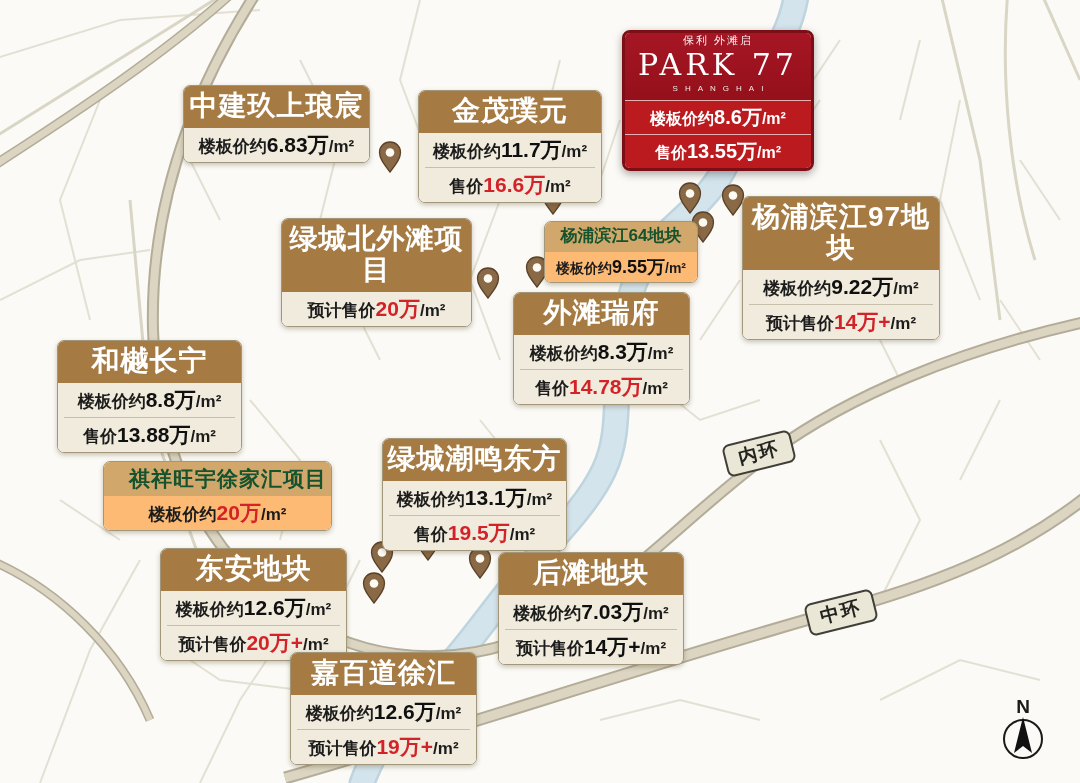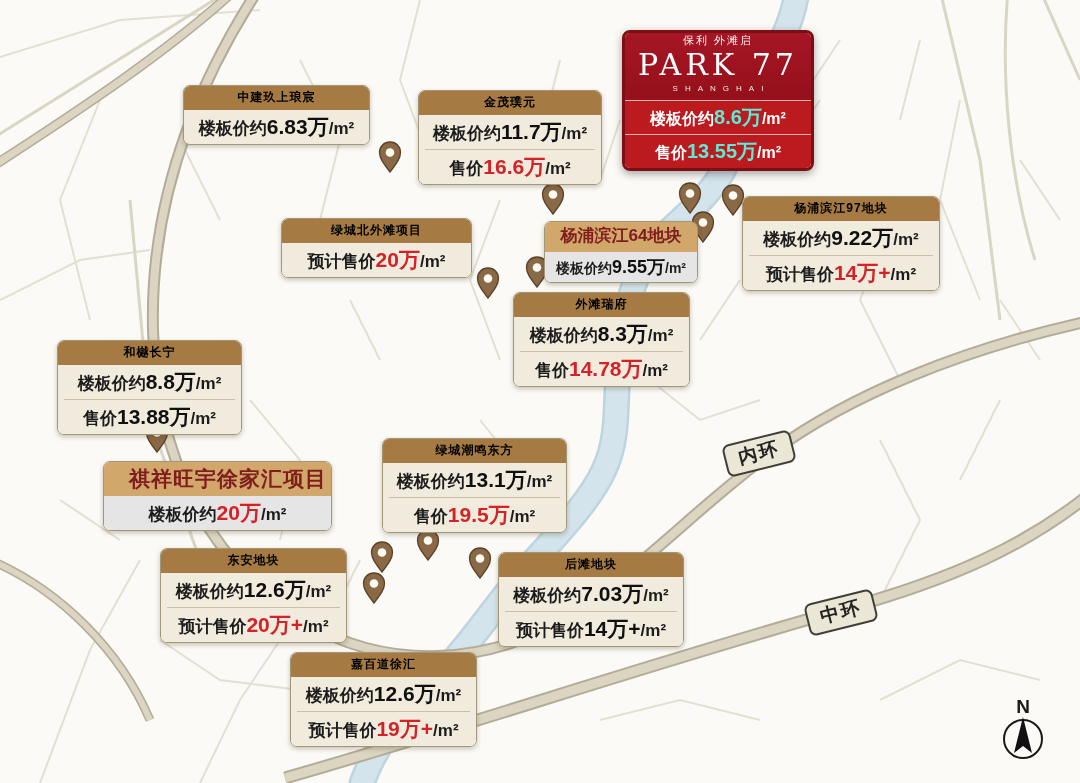--- a/index.html
+++ b/index.html
@@ -10,26 +10,26 @@
   }
   .map-svg{position:absolute;left:0;top:0;}
 
   
   .card{
     position:absolute;border-radius:7px;overflow:hidden;
     border:1px solid #a2977a;box-shadow:0 2px 5px rgba(70,50,20,.28);
     text-align:center;z-index:5;
   }
   .card-header{
-    background:#a57b43;color:#000000;font-weight:800;font-size:12px;
+    background:#a57b43;color:#ffffff;font-weight:800;font-size:28px;
     line-height:1.1;padding:5px 4px 6px;letter-spacing:1px;
   }
-  .card.tan .card-header{background:#d2a76b;color:#7f1d1d;}
+  .card.tan .card-header{background:#d2a76b;color:#14532d;}
   .card-body{background:#f0ebdc;padding:0 6px;}
-  .card.tan .card-body{background:#e5e5e5;}
+  .card.tan .card-body{background:#fdba74;}
   .price-row{padding:5px 2px;white-space:nowrap;line-height:1.15;}
   .price-row + .price-row{border-top:1px solid #c6c0ab;}
   .price-label,.price-unit{font-size:17px;font-weight:700;color:#1c1c1c;}
   .price-value{font-size:21px;font-weight:800;color:#101010;}
   .price-value.red{color:#d42328;}
   .card.compact .card-header{font-size:17px;letter-spacing:0;}
   .card.compact .price-label,.card.compact .price-unit{font-size:14px;}
   .card.compact .price-value{font-size:18px;}
   .card.wide .card-header{font-size:21px;text-align:right;}
 
@@ -43,21 +43,21 @@
     color:#fff;padding:0 4px 7px;
   }
   .park-brand-small{font-size:11px;letter-spacing:2px;opacity:.95;}
   .park-name{font-family:"DejaVu Serif","Liberation Serif",serif;font-size:30px;
     letter-spacing:4px;font-weight:400;margin-top:1px;line-height:1.05;}
   .park-sub{font-size:8px;letter-spacing:7px;padding-left:7px;margin-top:3px;opacity:.9;}
   .park-prices{background:#bb1a1f;color:#fff;border-top:1px solid rgba(255,255,255,.65);}
   .park-row{padding:5px 4px;white-space:nowrap;line-height:1.15;}
   .park-row + .park-row{border-top:1px solid rgba(255,255,255,.65);}
   .park-row .price-label,.park-row .price-unit{color:#fff;font-size:16px;}
-  .park-row .price-value{color:#5eead4;font-size:20px;}
+  .park-row .price-value{color:#ffffff;font-size:20px;}
 
   
   .road-label{
     position:absolute;background:#ebe7d7;border:2px solid #3f3f38;border-radius:7px;
     padding:1px 12px 2px;font-size:19px;font-weight:700;color:#23231f;
     transform:rotate(-14deg);letter-spacing:2px;z-index:4;white-space:nowrap;
   }
 </style>
 </head>
 <body>

